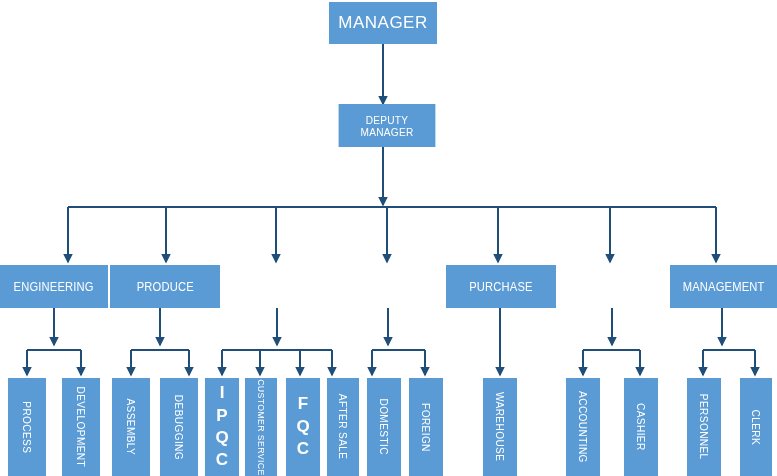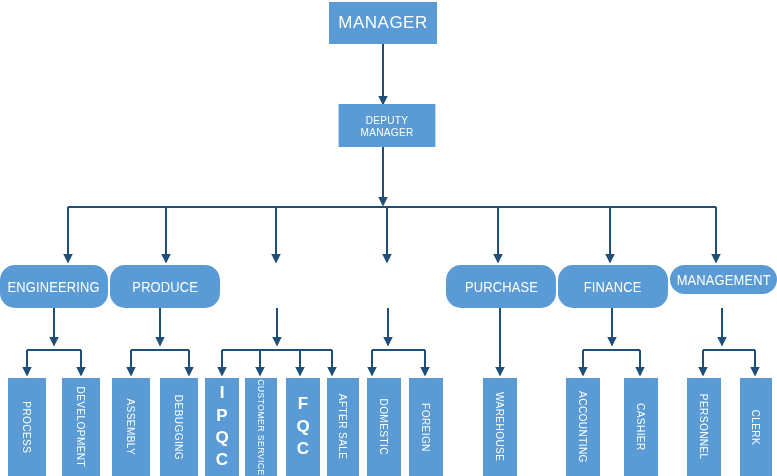--- a/index.html
+++ b/index.html
@@ -21,22 +21,22 @@
     align-items:center;
     justify-content:center;
     text-align:center;
     box-sizing:border-box;
     letter-spacing:0.2px;
   }
   .box.manager{font-size:17px;font-weight:400;letter-spacing:0.5px;}
   .box.deputy{font-size:11.5px;font-weight:400;letter-spacing:0.3px;
               font-family:"Liberation Sans Narrow","Liberation Sans",sans-serif;
               transform:scaleX(0.88);transform-origin:center;}
-  .box.dept{font-size:15px;font-weight:400;
-            font-family:"Liberation Sans Narrow","Liberation Sans",sans-serif;border-radius:15px;}
+  .box.dept{font-size:13px;font-weight:400;
+            font-family:"Liberation Sans Narrow","Liberation Sans",sans-serif;}
   .box.dept .lbl{display:block;transform:scaleX(0.86);transform-origin:center;white-space:nowrap;}
 
   
   .box.leaf{overflow:hidden;}
   .vtext{
     writing-mode:vertical-rl;
     text-orientation:mixed;
     font-size:11px;
     white-space:nowrap;
     letter-spacing:0.4px;
@@ -123,24 +123,21 @@
 
   <div class="box dept" style="left:0px;top:265px;width:108px;height:43px;">
     <span class="lbl">ENGINEERING</span>
   </div>
   <div class="box dept" style="left:110px;top:265px;width:110px;height:43px;">
     <span class="lbl">PRODUCE</span>
   </div>
   <div class="box dept" style="left:446px;top:265px;width:110px;height:43px;">
     <span class="lbl">PURCHASE</span>
   </div>
-  <div class="box dept" style="left:558px;top:265px;width:110px;height:43px;">
-    <span class="lbl">FINANCE</span>
-  </div>
-  <div class="box dept" style="left:670px;top:265px;width:107px;height:29px;">
+  <div class="box dept" style="left:670px;top:265px;width:107px;height:43px;">
     <span class="lbl">MANAGEMENT</span>
   </div>
 
   <div class="box leaf" style="left:8px;top:378px;width:38px;height:98px;">
     <span class="vtext">PROCESS</span>
   </div>
   <div class="box leaf" style="left:62px;top:378px;width:38px;height:98px;">
     <span class="vtext">DEVELOPMENT</span>
   </div>
 

